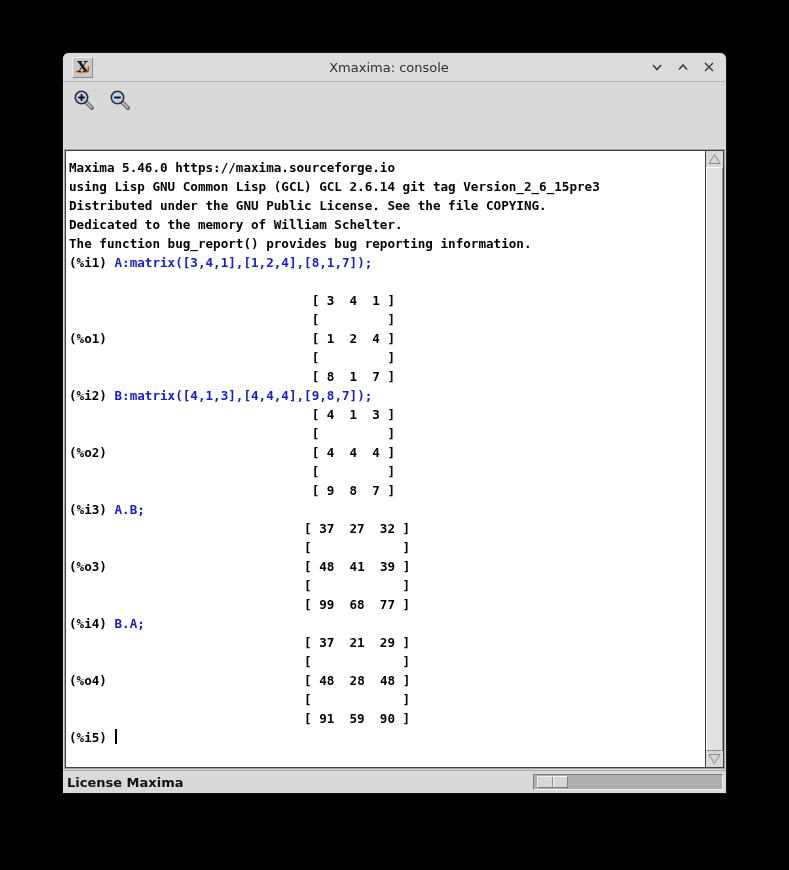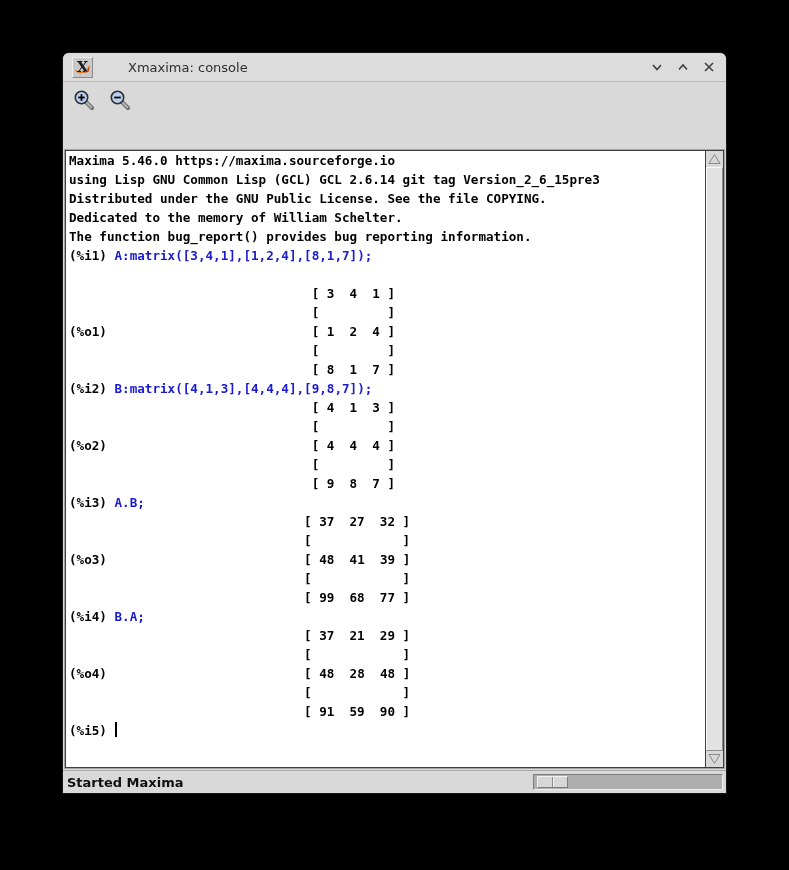--- a/index.html
+++ b/index.html
@@ -12,40 +12,40 @@
     background:#d9d9d9;border-radius:6px 6px 0 0;
     box-shadow:0 0 0 1px #161616;
   }
   
   .titlebar{
     height:29px;display:flex;align-items:center;padding:0 8px;box-sizing:border-box;
     background:#dcdcdc;border-bottom:1px solid #b9b9b9;border-radius:6px 6px 0 0;
   }
   .app-icon{width:21px;height:21px;margin-left:1px;flex:0 0 auto;
     background:#c9c9c9;border:1px solid;border-color:#efefef #8a8a8a #8a8a8a #efefef;box-sizing:border-box;}
-  .title{flex:1;text-align:left;font-size:13px;color:#2e2e2e;margin-left:35px;}
+  .title{flex:1;text-align:center;font-size:13px;color:#2e2e2e;margin-left:35px;}
   .controls{display:flex;align-items:center;gap:12px;margin-right:2px;}
   .wbtn{width:14px;height:14px;display:inline-flex;align-items:center;justify-content:center;cursor:default;}
   
   .menubar{
     height:33px;display:flex;align-items:center;gap:13px;padding-left:12px;
     background:#dcdcdc;border-bottom:1px solid #c6c6c6;font-size:13px;font-weight:bold;color:#111;
   }
   .menu-item{padding:2px 1px;}
   .menu-item u{text-decoration:underline;text-underline-offset:2px;}
   
   .toolbar{height:35px;display:flex;align-items:center;gap:12px;padding-left:9px;}
   .tbtn{width:24px;height:24px;display:inline-flex;align-items:center;justify-content:center;}
   
   .console-region{
     position:absolute;left:2px;top:97px;width:659px;height:618px;box-sizing:border-box;
     border:1px solid #3f3f3f;outline:1px solid #a3a3a3;background:#fff;display:flex;
   }
   .console-text{
-    flex:1 1 auto;overflow:hidden;padding:0 3px 0 3px;
+    flex:1 1 auto;overflow:hidden;padding:7px 3px 0 3px;
     font-family:"DejaVu Sans Mono",monospace;font-size:12.6px;line-height:19px;font-weight:bold;
     color:#000;white-space:pre;
   }
   .cline{height:19px;}
   .cursor{display:inline-block;width:2px;height:15px;background:#000;vertical-align:-2px;}
   
   .vscroll{flex:0 0 17px;border-left:1px solid #3f3f3f;background:#d9d9d9;
     display:flex;flex-direction:column;}
   .sb-btn{flex:0 0 16px;display:flex;align-items:center;justify-content:center;}
   .sb-thumb{flex:1 1 auto;margin:0;background:#e2e2e2;
@@ -132,19 +132,19 @@
       <div class="sb-thumb"></div>
       <span class="sb-btn">
         <svg width="13" height="12" viewBox="0 0 13 12">
             <polygon points="1,1.5 12,1.5 6.5,10.5" fill="#d7d7d7" stroke="#8a8a8a" stroke-width="1"></polygon>
           </svg>
       </span>
     </div>
   </div>
 
   <div class="statusbar">
-    <div class="status-text">Started Maxima</div>
+    <div class="status-text">License Maxima</div>
     <div class="hscale">
       <div class="hscale-thumb"></div>
     </div>
   </div>
 
 </div>
 
 </body></html>

